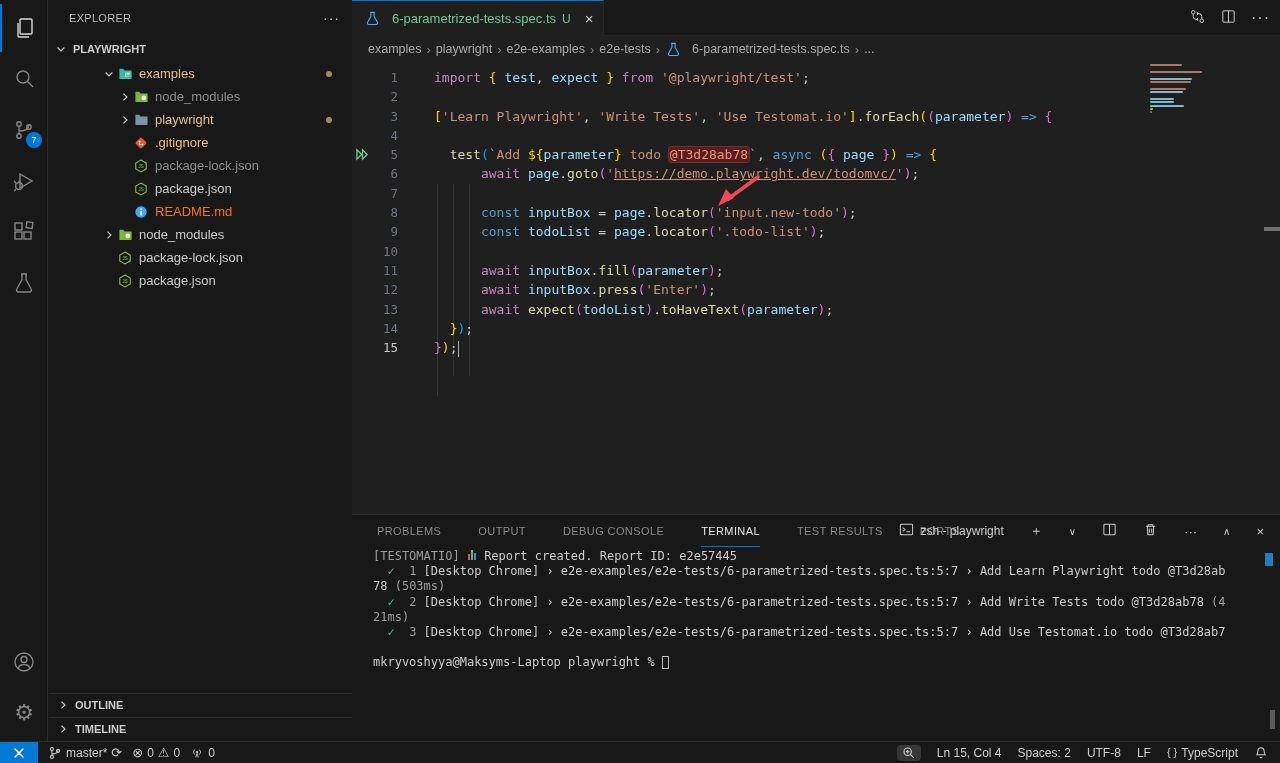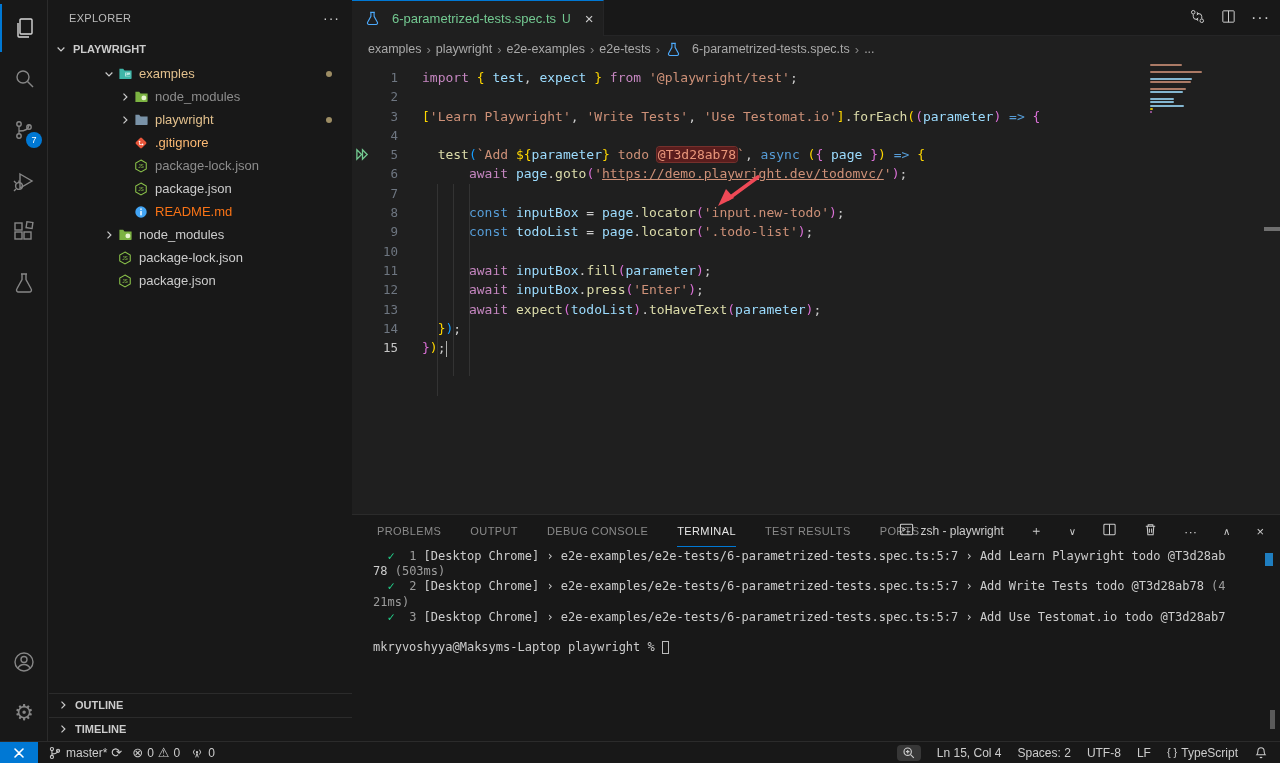--- a/index.html
+++ b/index.html
@@ -57,38 +57,38 @@
   .bc-item { cursor:pointer; }
 
   #editor { position:absolute; left:0; top:62px; width:100%; height:452px; }
   #gutter { position:absolute; left:0; top:6px; width:46px; }
   .lnum { height:19.3px; line-height:19.3px; text-align:right; padding-right:0;
           font-family:"DejaVu Sans Mono", monospace; font-size:12.5px; color:#6e7681; }
   .lnum.cur { color:#c6c6c6; }
   #runbtn { position:absolute; left:3px; top:85px; width:15px; height:15px; cursor:pointer; }
   #code { position:absolute; left:70px; top:6px; white-space:pre;
           font-family:"DejaVu Sans Mono", monospace; font-size:13px; }
-  .cl { height:19.3px; line-height:19.3px; }
+  .cl { height:19.3px; line-height:19.3px;margin-left:12px; }
   .tk-kw  { color:#c586c0; } .tk-kw2 { color:#569cd6; } .tk-fn { color:#dcdcaa; }
   .tk-var { color:#9cdcfe; } .tk-str { color:#ce9178; } .tk-pl { color:#cccccc; }
   .tk-stru{ color:#ce9178; text-decoration:underline; }
   .tk-b1 { color:#ffd700; } .tk-b2 { color:#da70d6; } .tk-b3 { color:#179fff; }
   .tk-hl { color:#e9967a; background:#5a1d1d; border-radius:3px; padding:0 1px; box-shadow:0 0 0 1px #76302c; }
   .guide { position:absolute; width:1px; background:#333; }
   .cursor { display:inline-block; width:1.5px; height:16px; background:#aeafad;
             vertical-align:middle; margin-left:.5px; }
   #minimap { position:absolute; left:798px; top:2px; width:95px; }
   .mm-bar { height:2px; margin-bottom:1.4px; border-radius:1px; opacity:.8; }
   #ov-marker { position:absolute; left:912px; top:165px; width:16px; height:4px; background:#6f6f6f; }
   #annot-arrow { position:absolute; left:360px; top:112px; pointer-events:none; }
 
   
   #panel { position:absolute; left:0; top:514px; width:100%; height:227px; background:#181818;
            border-top:1px solid #2b2b2b; }
-  #panel-tabs { position:absolute; left:25px; top:0; height:32px; display:flex; gap:29px; }
+  #panel-tabs { position:absolute; left:25px; top:0; height:32px; display:flex; gap:37px; }
   .ptab { height:32px; display:flex; align-items:center; font-size:11px; letter-spacing:.4px;
           color:#8a8a8a; cursor:pointer; border-bottom:1px solid transparent; }
   .ptab.active { color:#e7e7e7; border-bottom:1px solid #0078d4; }
   #panel-actions { position:absolute; right:16px; top:0; height:32px; display:flex;
                    align-items:center; gap:26px; color:#ccc; }
   #panel-actions svg { width:15px; height:15px; cursor:pointer; }
   #shell-label { display:flex; align-items:center; gap:6px; font-size:12px; color:#ccc; cursor:pointer; }
   .pa-glyph { font-size:13px; cursor:pointer; color:#ccc; }
   #term { position:absolute; left:21px; top:34px; right:20px; bottom:0; overflow:hidden;
           font-family:"DejaVu Sans Mono", monospace; font-size:12px; }
@@ -446,20 +446,21 @@
               <path d="M8 2.5v11"></path>
             </svg></span>
         <span id="trash-ic"><svg viewBox="0 0 16 16" width="14" height="14" fill="none" stroke="#ccc" stroke-width="1.1">
               <path d="M3 4.5h10 M5.5 4.5V3h5v1.5 M4.5 4.5l.7 9h5.6l.7-9 M6.8 7v4.5 M9.2 7v4.5"></path>
             </svg></span>
         <span class="pa-glyph">···</span>
         <span class="pa-glyph" style="font-size:10px;">∧</span>
         <span class="pa-glyph">×</span>
       </div>
       <div id="term">
+          <div class="tl"><span class="tt-dim">[TESTOMATIO] </span><span class="chart-ic"><i style="height:6px;background:#e05252;"></i><i style="height:10px;background:#4fc36a;"></i><i style="height:7px;background:#4f86e0;"></i></span><span class="tt-w"> Report created. Report ID: e2e57445</span></div>
           <div class="tl"><span class="tt-w">  </span><span class="tt-g">✓</span><span class="tt-dim">  1 </span><span class="tt-w">[Desktop Chrome] › e2e-examples/e2e-tests/6-parametrized-tests.spec.ts:5:7 › Add Learn Playwright todo @T3d28ab</span></div>
           <div class="tl"><span class="tt-w">78 </span><span class="tt-dim">(503ms)</span></div>
           <div class="tl"><span class="tt-w">  </span><span class="tt-g">✓</span><span class="tt-dim">  2 </span><span class="tt-w">[Desktop Chrome] › e2e-examples/e2e-tests/6-parametrized-tests.spec.ts:5:7 › Add Write Tests todo @T3d28ab78 </span><span class="tt-dim">(4</span></div>
           <div class="tl"><span class="tt-dim">21ms)</span></div>
           <div class="tl"><span class="tt-w">  </span><span class="tt-g">✓</span><span class="tt-dim">  3 </span><span class="tt-w">[Desktop Chrome] › e2e-examples/e2e-tests/6-parametrized-tests.spec.ts:5:7 › Add Use Testomat.io todo @T3d28ab7</span></div>
           <div class="tl"></div>
           <div class="tl" style="position: relative;"><span class="tt-w">mkryvoshyya@Maksyms-Laptop playwright % </span><span class="term-cursor"></span></div>
         </div>
       <div id="term-deco"></div>
       <div id="term-thumb"></div>

